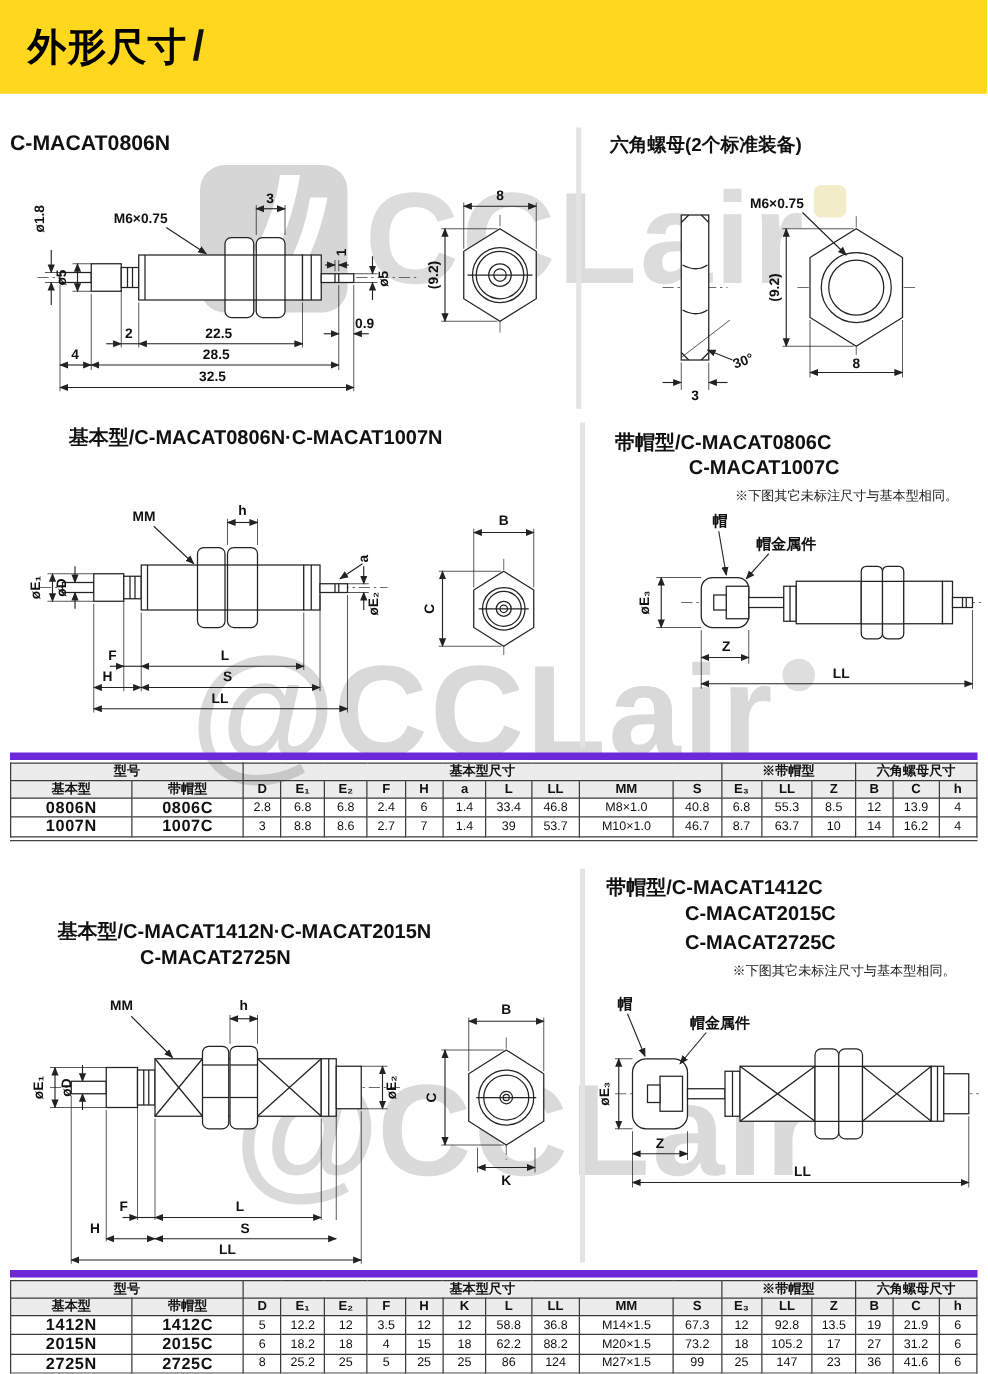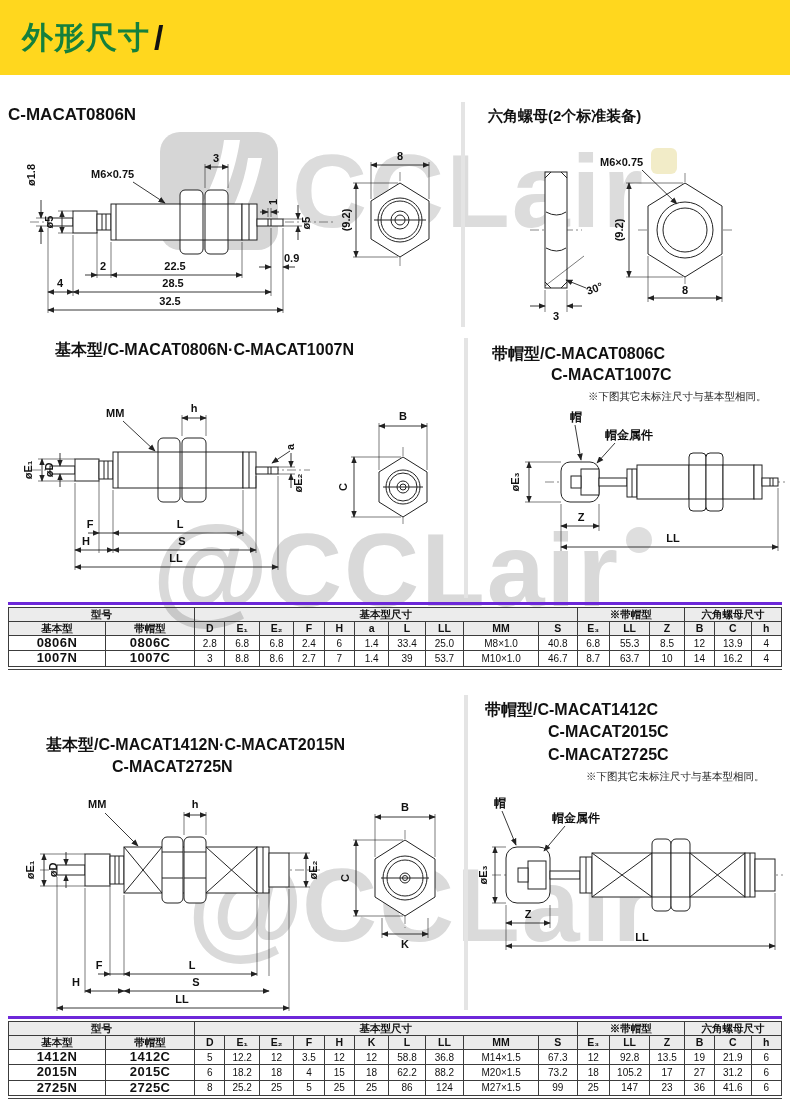--- a/index.html
+++ b/index.html
@@ -1,21 +1,21 @@
 <!DOCTYPE html>
 <html><head>
 <meta charset="utf-8">
 <style>
   html,body{margin:0;padding:0;background:#fff;}
   #page{position:relative;width:790px;height:1099px;background:#fff;overflow:hidden;
         font-family:"Liberation Sans",sans-serif;color:#111;}
   .abs{position:absolute;}
   
   #hdr{left:0;top:0;width:790px;height:75px;display:flex;align-items:center;}
-  #hdr .cn{font-size:31px;font-weight:bold;color:#15803d;letter-spacing:1px;}
+  #hdr .cn{font-size:31px;font-weight:bold;color:#000000;letter-spacing:1px;}
   #hdr .slash{font-size:34px;font-weight:bold;margin:0 2px 0 4px;}
   #hdr .en{font-size:20px;font-weight:bold;}
   #edge-notch{left:0;top:63px;width:4px;height:11px;background:#3a3a3a;}
   
   .t-big{font-size:17px;font-weight:bold;white-space:nowrap;}
   .t-mid{font-size:16px;font-weight:bold;white-space:nowrap;}
   .t-note{font-size:10.5px;color:#222;white-space:nowrap;margin-left:43px;}
   
   .vdiv{width:4px;background:#e4e4e4;}
   
@@ -31,21 +31,21 @@
   svg text{font-family:"Liberation Sans",sans-serif;}
   .lb{font-size:11px;font-weight:bold;fill:#111;text-anchor:middle;}
   .lbs{font-size:11px;font-weight:bold;fill:#111;text-anchor:start;}
   .lbc{font-size:12px;font-weight:bold;fill:#111;text-anchor:start;}
   .sk{stroke:#222;stroke-width:1;fill:none;}
   .fw{stroke:#222;stroke-width:1;fill:#fff;}
   .cl{stroke:#555;stroke-width:.7;stroke-dasharray:9 3 2 3;fill:none;}
   .dm{stroke:#222;stroke-width:.9;fill:none;}
   .xl{stroke:#222;stroke-width:.6;fill:none;}
   
-  .tblwrap{border-top:3px solid #6d28d9;border-bottom:1px solid #444;padding:2px 0;background:transparent;}
+  .tblwrap{border-top:6px solid #6d28d9;border-bottom:1px solid #444;padding:2px 0;background:transparent;}
   table.dim{border-collapse:collapse;width:774px;table-layout:fixed;}
   table.dim th,table.dim td{border:1px solid #3c3c3c;text-align:center;vertical-align:middle;
      padding:0;height:13px;font-size:10px;line-height:1.1;background:transparent;}
   table.dim th{background:rgba(0,0,0,0.075);font-weight:bold;font-size:10.5px;}
   table.dim td.model{font-size:13px;font-weight:bold;letter-spacing:.5px;}
 </style>
 </head>
 <body>
 
 <div id="page">
@@ -411,21 +411,21 @@
           <tr>
             <td class="model">0806N</td>
             <td class="model">0806C</td>
             <td class="">2.8</td>
             <td class="">6.8</td>
             <td class="">6.8</td>
             <td class="">2.4</td>
             <td class="">6</td>
             <td class="">1.4</td>
             <td class="">33.4</td>
-            <td class="">25.0</td>
+            <td class="">46.8</td>
             <td class="">M8×1.0</td>
             <td class="">40.8</td>
             <td class="">6.8</td>
             <td class="">55.3</td>
             <td class="">8.5</td>
             <td class="">12</td>
             <td class="">13.9</td>
             <td class="">4</td>
           </tr>
           <tr>

